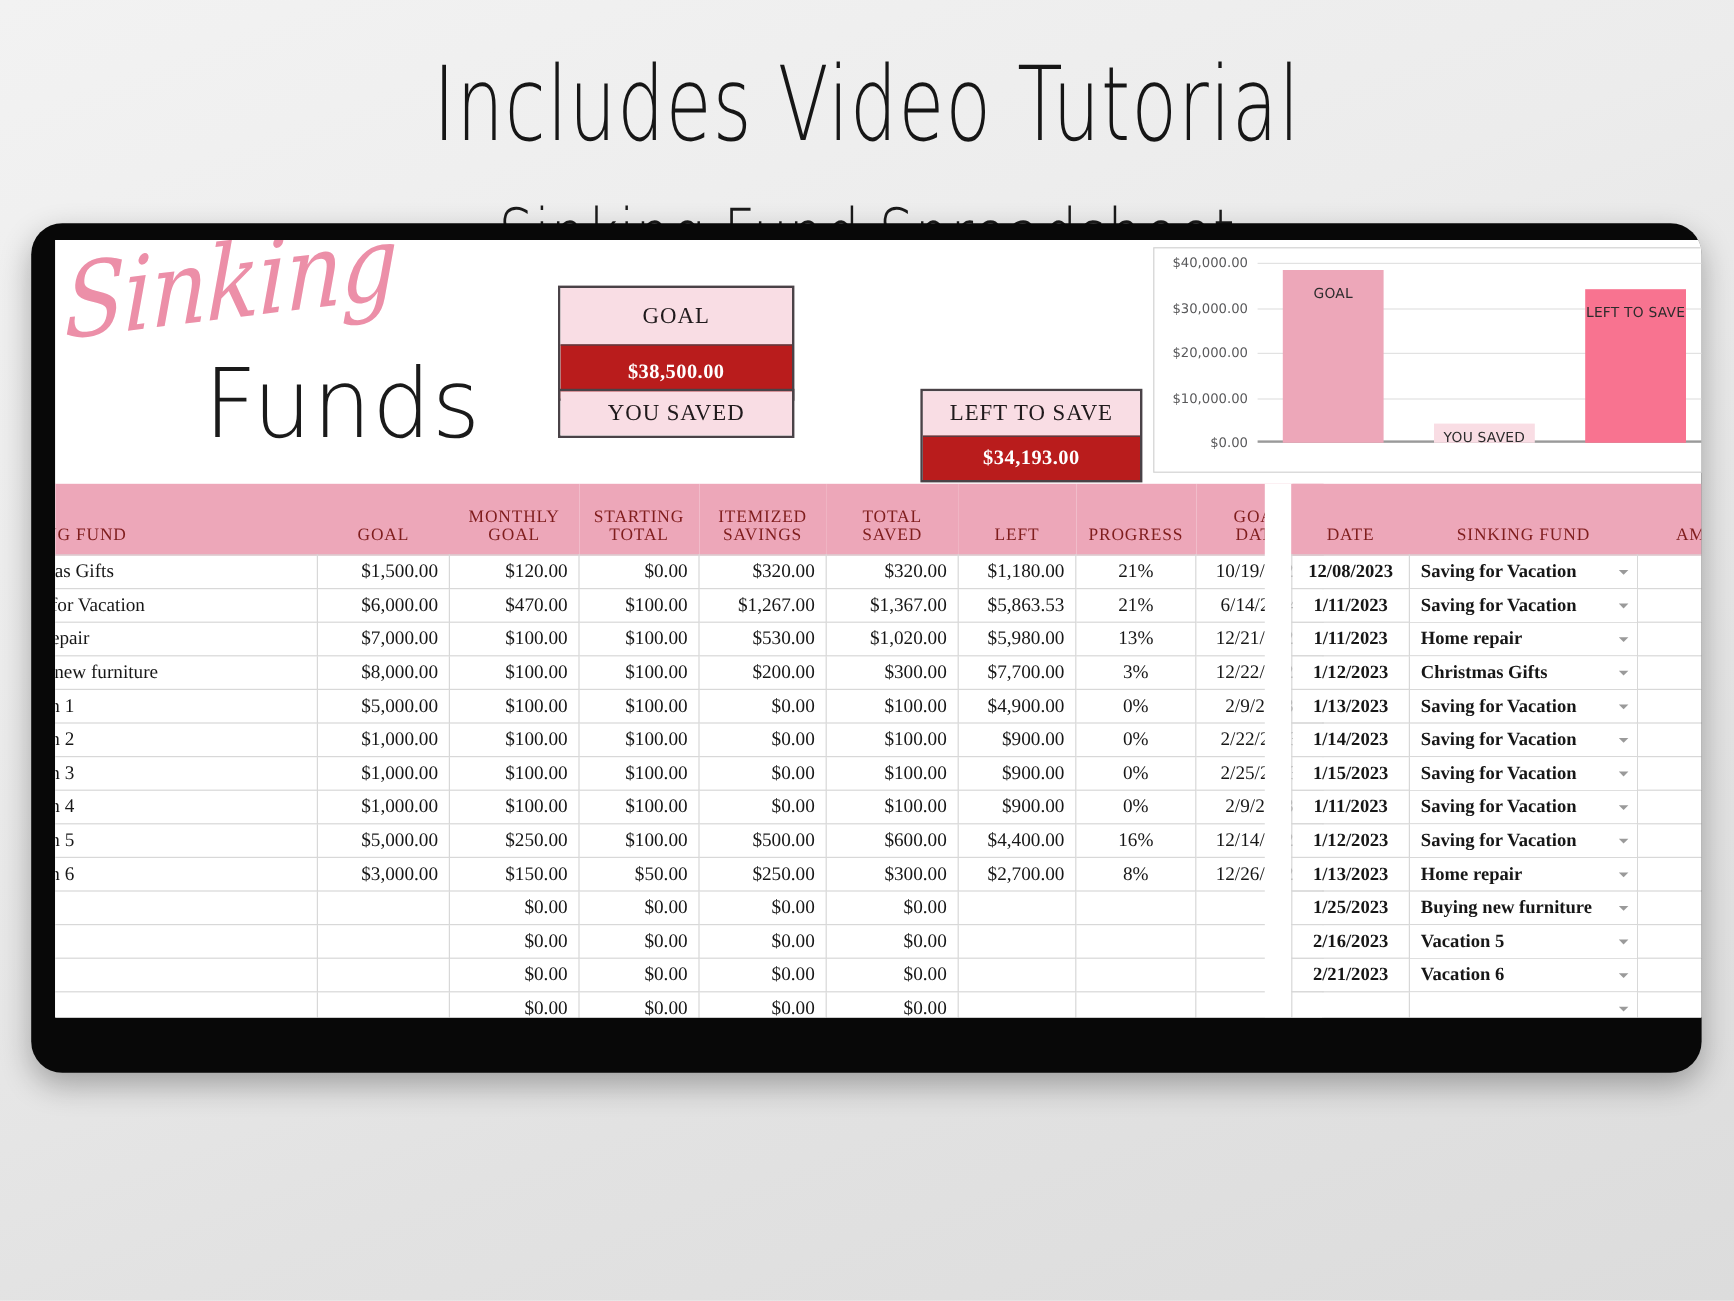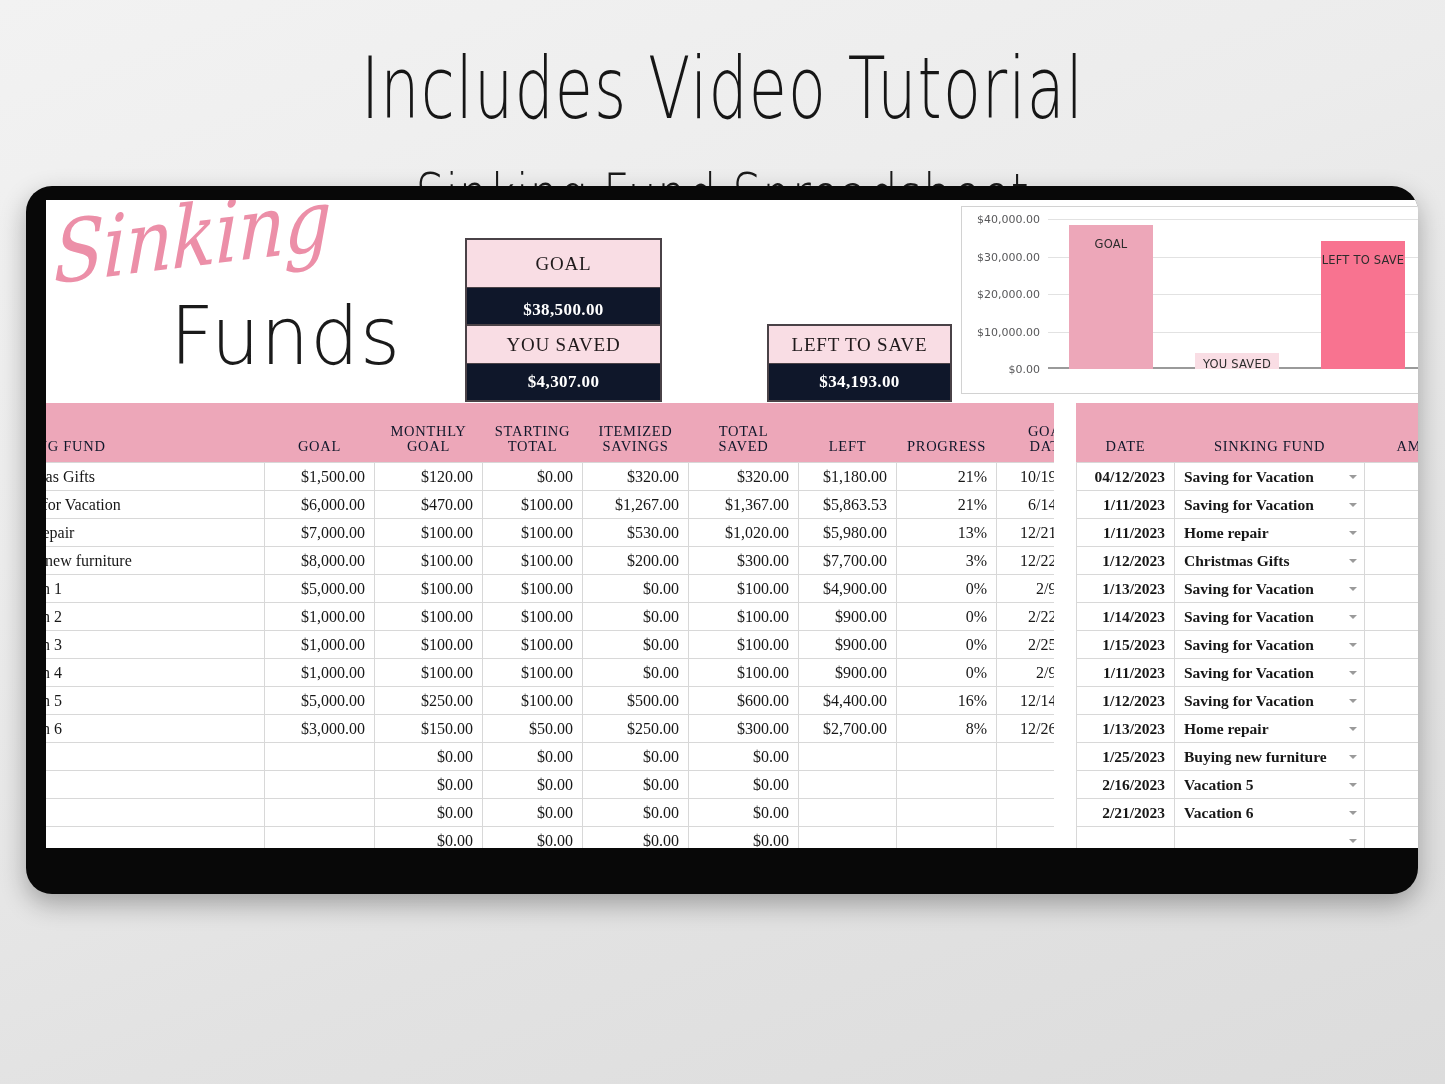--- a/index.html
+++ b/index.html
@@ -123,21 +123,21 @@
     background: #f9dde4;
     color: #201a1c;
     text-align: center;
     font-family: "Liberation Serif", serif;
     font-size: 19px;
     letter-spacing: 0.8px;
     line-height: 1;
     padding: 9px 0 9px 0;
   }
   .kpi .kpi-value {
-    background: #0f172a;
+    background: #b91c1c;
     color: #ffffff;
     text-align: center;
     font-family: "Liberation Serif", serif;
     font-weight: bold;
     font-size: 17px;
     letter-spacing: 0.4px;
     line-height: 1;
     padding: 9px 0 10px 0;
     border-top: 1px solid #4a4247;
   }
@@ -213,21 +213,21 @@
     background: #ffffff;
     overflow: hidden;
   }
   table {
     border-collapse: collapse;
     table-layout: fixed;
     font-family: "Liberation Serif", serif;
   }
   .hdr td {
     background: #eda7b9;
-    color: #0f172a;
+    color: #7f1d1d;
     font-size: 14.5px;
     letter-spacing: 0.7px;
     text-align: center;
     vertical-align: bottom;
     padding: 6px 4px 7px 4px;
     height: 46px;
     border: none;
     line-height: 1.08;
   }
   .hdr td.lefthdr { text-align: left; padding-left: 10px; }
@@ -236,21 +236,21 @@
     font-size: 16px;
     color: #171717;
     height: 27px;
     padding: 0 9px;
     text-align: right;
     white-space: nowrap;
     overflow: hidden;
     background: #ffffff;
   }
   tbody td.name { text-align: left; }
-  tbody td.ctr  { text-align: right; }
+  tbody td.ctr  { text-align: center; }
 
   
   #main-grid {
     position: absolute;
     left: -62px;
     top: 0;
     width: 1040px;
   }
   
   #txn-grid {
@@ -302,21 +302,20 @@
         <div class="logo-main">Funds</div>
       </div>
 
       <div class="kpi" id="kpi-goal">
         <div class="kpi-label">GOAL</div>
         <div class="kpi-value">$38,500.00</div>
       </div>
 
       <div class="kpi" id="kpi-saved">
         <div class="kpi-label">YOU SAVED</div>
-        <div class="kpi-value">$4,307.00</div>
       </div>
 
       <div class="kpi" id="kpi-left">
         <div class="kpi-label">LEFT TO SAVE</div>
         <div class="kpi-value">$34,193.00</div>
       </div>
 
       <div class="chart-box">
         <div class="chart-inner">
           <div class="plot" id="plot-area">
@@ -540,21 +539,21 @@
         </colgroup>
         <thead>
           <tr class="hdr" id="txn-head">
               <td>DATE</td>
               <td>SINKING FUND</td>
               <td>AMOUNT</td>
             </tr>
         </thead>
         <tbody id="txn-body">
             <tr>
-              <td class="ctr">04/12/2023</td>
+              <td class="ctr">12/08/2023</td>
               <td class="fund"><span>Saving for Vacation</span><span class="dd-caret"></span></td>
               <td>$500.00</td>
             </tr>
             <tr>
               <td class="ctr">1/11/2023</td>
               <td class="fund"><span>Saving for Vacation</span><span class="dd-caret"></span></td>
               <td>$475.00</td>
             </tr>
             <tr>
               <td class="ctr">1/11/2023</td>

